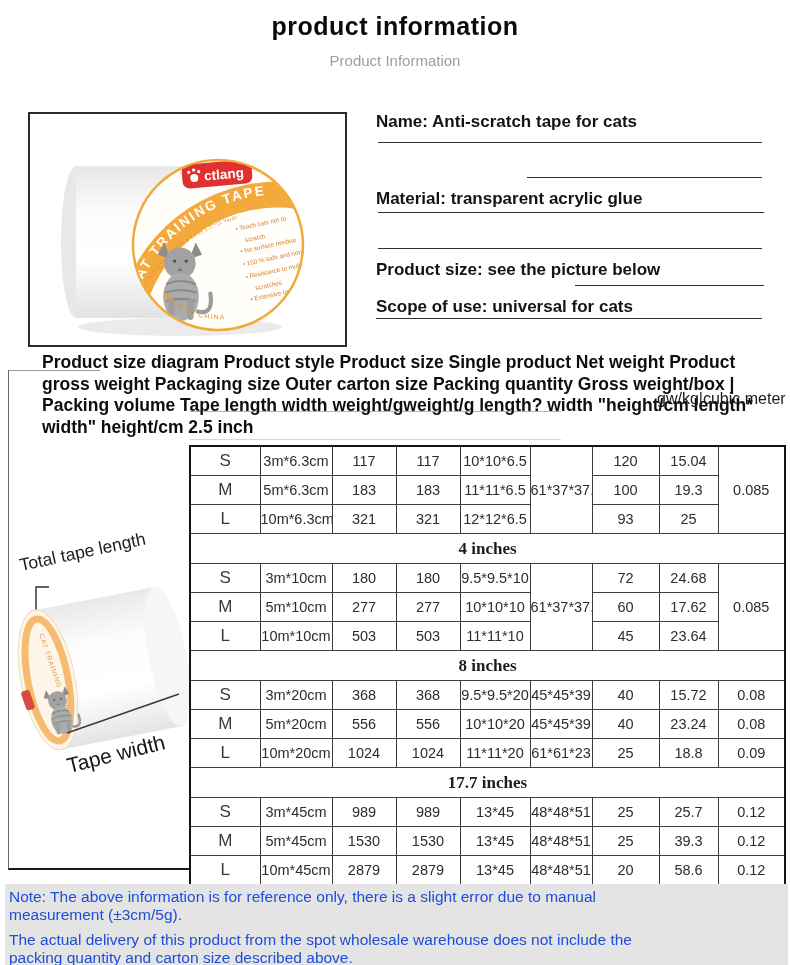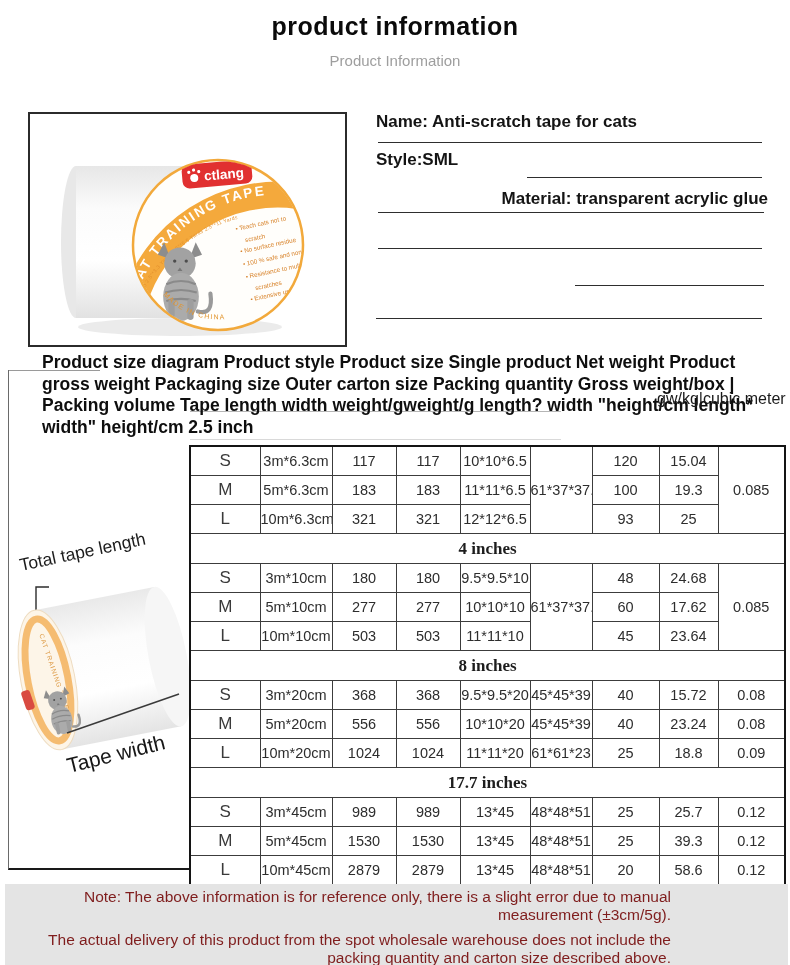--- a/index.html
+++ b/index.html
@@ -22,21 +22,21 @@
   .vline{border-left:1px solid #6a6a6a;width:0;}
   .left-cell{left:8px;top:411px;width:181px;height:457px;border-left:1px solid #6a6a6a;
              border-bottom:2px solid #191919;background:#fff;z-index:2;}
   .grid{left:189px;top:445px;z-index:2;}
   table{border-collapse:collapse;table-layout:fixed;width:595px;border:2px solid #141414;background:#fff;}
   td{border:1px solid #3c3c3c;text-align:center;vertical-align:middle;height:28px;padding:0;
      font-size:14.5px;color:#2d2d2d;white-space:nowrap;overflow:hidden;}
   td.szcol{font-size:17px;color:#3a3a3a;}
   td.hdr{font-size:17px;font-weight:600;height:29px;color:#1d1d1d;font-family:Liberation Serif, serif;}
   .note{left:5px;top:884px;width:779px;background:#e4e4e4;padding:4px 0 7px 4px;z-index:3;}
-  .note p{margin:0;width:662px;font-size:15.5px;line-height:1.17;color:#7f1d1d;text-align:right;}
+  .note p{margin:0;width:662px;font-size:15.5px;line-height:1.17;color:#1d4ed8;}
   .note p + p{margin-top:7px;}
   svg text{font-family:"Liberation Sans","DejaVu Sans",sans-serif;}
 </style>
 </head>
 <body>
 
 <div class="page">
 
   <div class="abs title">product information</div>
   <div class="abs subtitle">Product Information</div>
@@ -107,26 +107,27 @@
         <text font-size="7" fill="#e2952e" letter-spacing="1.3">
           <textPath href="#micPath" startOffset="12">MADE IN CHINA</textPath>
         </text>
       </g>
     </svg>
   </div>
 
   <div class="abs info" id="info">
       <div class="info-row" style="top: 2px;">Name: Anti-scratch tape for cats</div>
       <div class="info-line" style="top: 32px; left: 2px; width: 384px;"></div>
-      <div class="info-row" style="top: 40px;">Style:SML</div>
       <div class="info-line" style="top: 67px; left: 151px; width: 235px;"></div>
-      <div class="info-row" style="top: 79px; text-align: right;">Material: transparent acrylic glue</div>
+      <div class="info-row" style="top: 79px;">Material: transparent acrylic glue</div>
       <div class="info-line" style="top: 102px; left: 2px; width: 386px;"></div>
       <div class="info-line" style="top: 138px; left: 2px; width: 384px;"></div>
+      <div class="info-row" style="top: 150px;">Product size: see the picture below</div>
       <div class="info-line" style="top: 175px; left: 199px; width: 189px;"></div>
+      <div class="info-row" style="top: 187px;">Scope of use: universal for cats</div>
       <div class="info-line" style="top: 208px; left: 0px; width: 386px;"></div>
     </div>
 
   <div class="abs size-desc">Product size diagram Product style Product size Single product Net weight Product
 gross weight Packaging size Outer carton size Packing quantity Gross weight/box |
 Packing volume Tape length width weight/gweight/g length? width "height/cm length*
 width" height/cm 2.5 inch</div>
   <div class="abs gw-overlay">gw/kg|cubic meter</div>
 
   <div class="abs rem hline" style="left:8px;top:370px;width:92px;"></div>
@@ -206,21 +207,21 @@
           <tr>
             <td colspan="9" class="hdr">4 inches</td>
           </tr>
           <tr>
             <td class="szcol">S</td>
             <td>3m*10cm</td>
             <td>180</td>
             <td>180</td>
             <td>9.5*9.5*10</td>
             <td rowspan="3">61*37*37.5</td>
-            <td>48</td>
+            <td>72</td>
             <td>24.68</td>
             <td rowspan="3">0.085</td>
           </tr>
           <tr>
             <td class="szcol">M</td>
             <td>5m*10cm</td>
             <td>277</td>
             <td>277</td>
             <td>10*10*10</td>
             <td>60</td>

